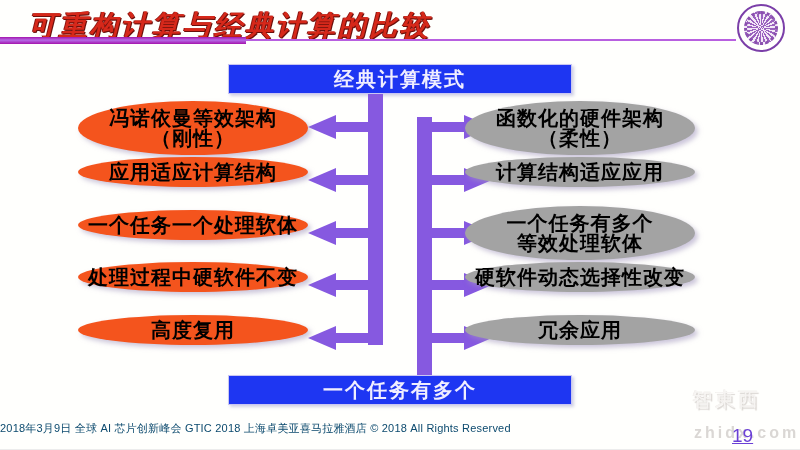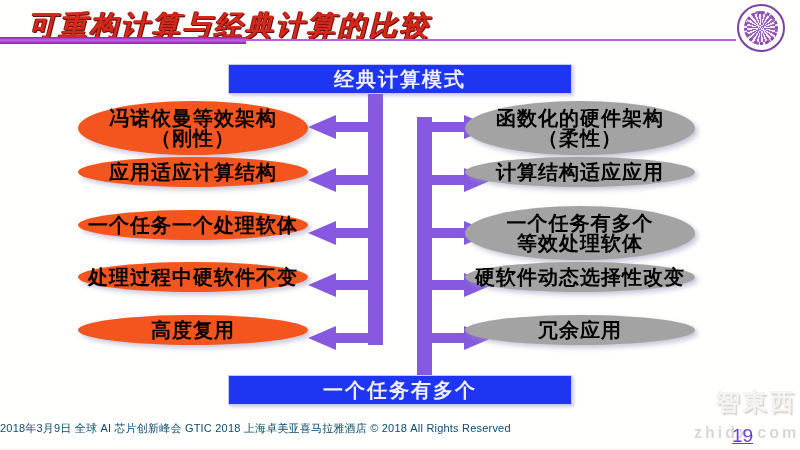--- a/index.html
+++ b/index.html
@@ -88,22 +88,22 @@
     text-align: left; font-size: 11px; color: #0c4a6e;
     letter-spacing: 0.2px;
   }
   .page-number {
     position: absolute; left: 732px; top: 425px;
     font-size: 19px; color: #6a3fd6; text-decoration: underline; z-index: 5;
   }
 
   
   .watermark-logo {
-    position: absolute; left: 716px; top: 386px;
-    font-size: 24px; font-weight: bold; letter-spacing: 3px;
+    position: absolute; left: 692px; top: 386px;
+    font-size: 20px; font-weight: normal; letter-spacing: 3px;
     color: #f6f4f2;
     text-shadow: 1.5px 1.5px 1px #d9d5d1, -0.5px -0.5px 0 #eeebe8;
     z-index: 3;
   }
   .watermark-domain {
     position: absolute; left: 694px; top: 424px;
     font-size: 16px; font-weight: bold; letter-spacing: 3px;
     color: #dad7d4; z-index: 3;
   }
 </style>

